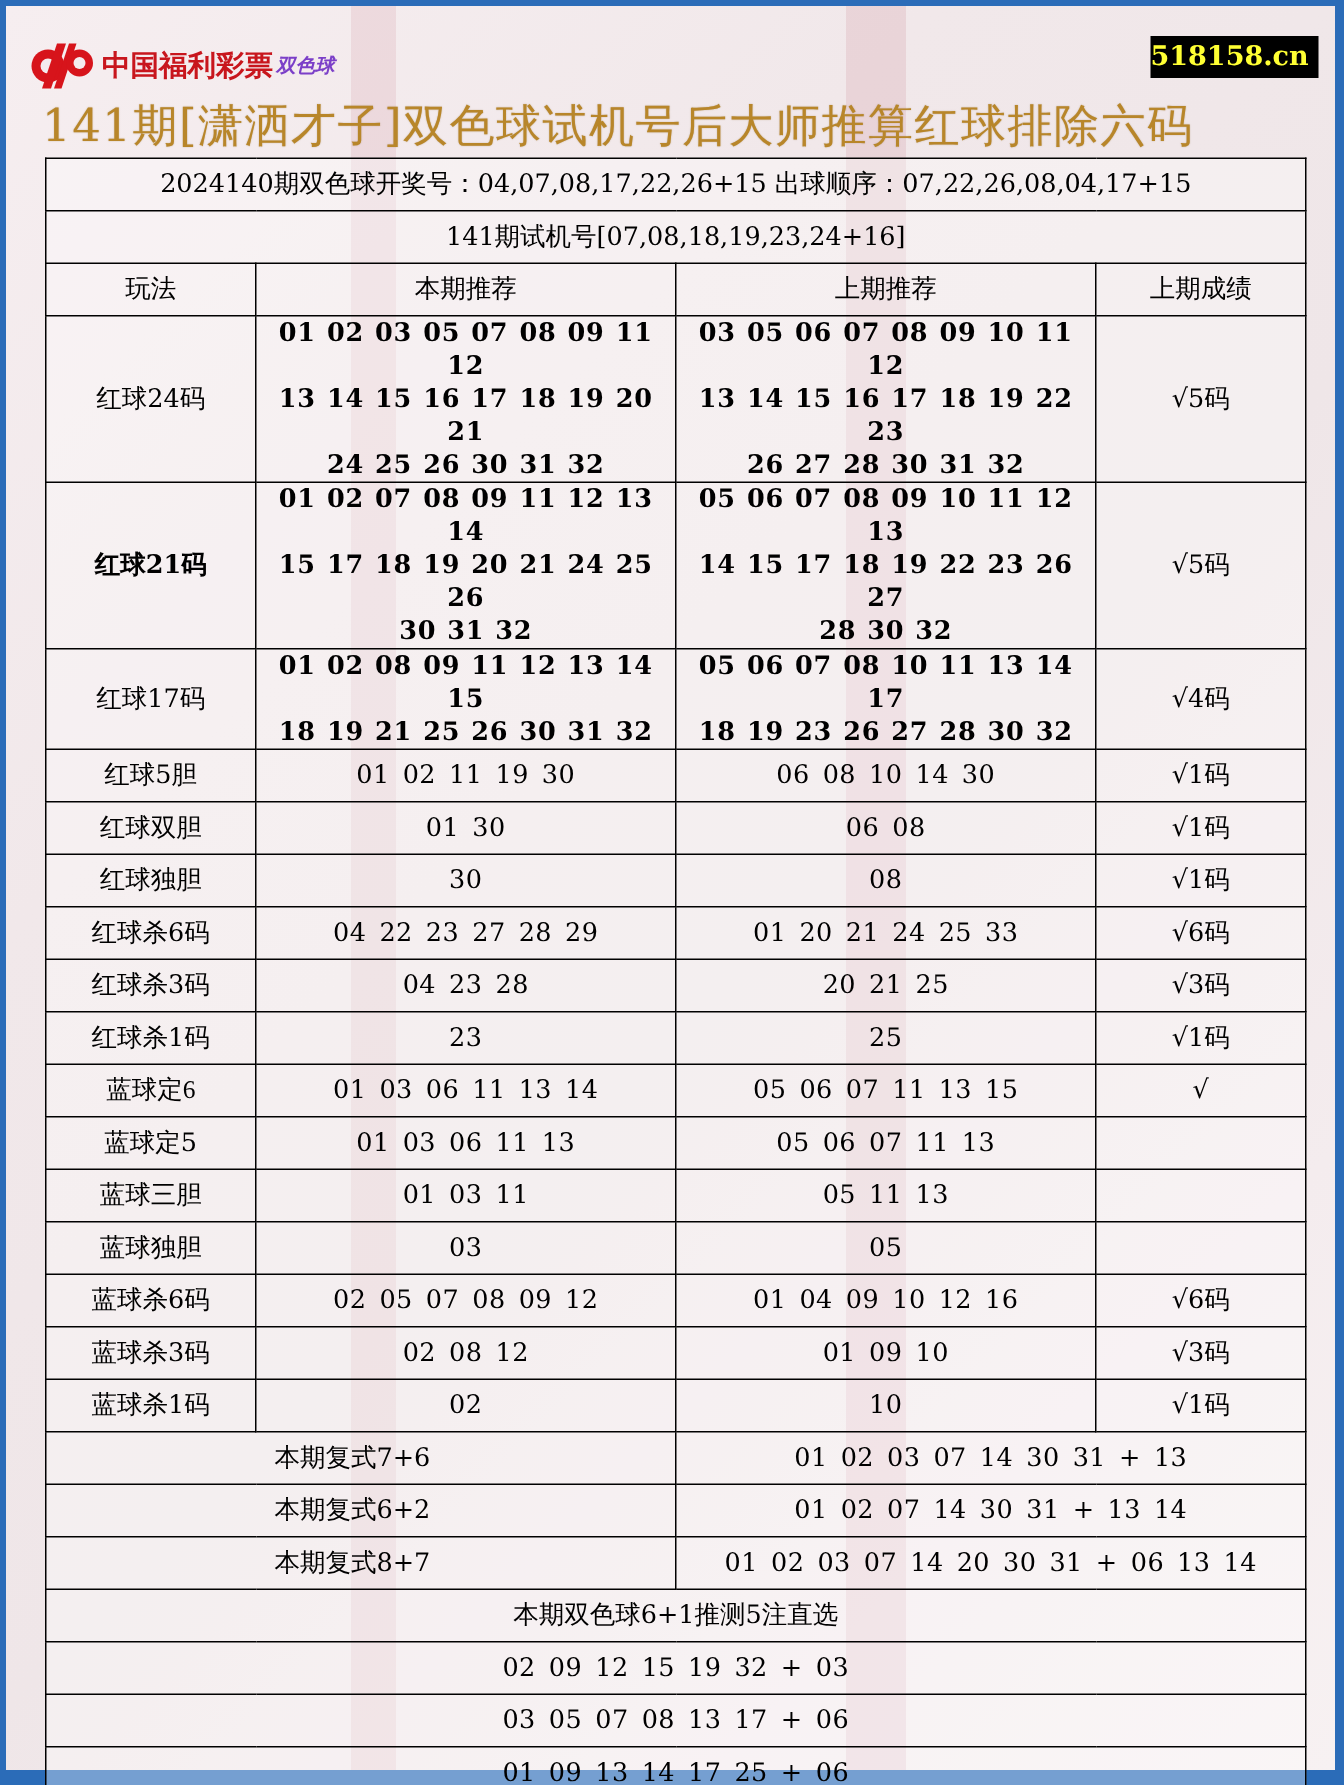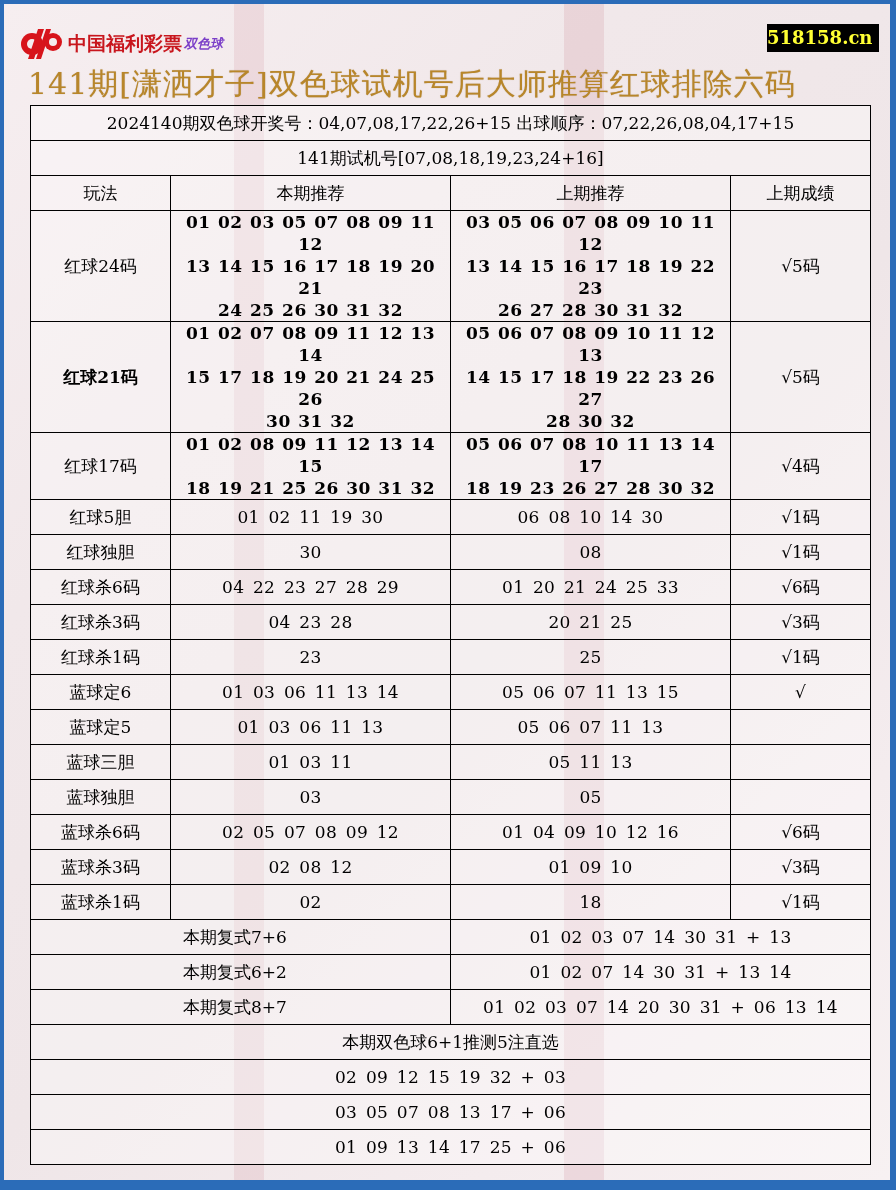--- a/index.html
+++ b/index.html
@@ -134,20 +134,30 @@
         <td class="label" style="height: 34px;">红球5胆</td>
         <td class="num">
           <div>01 02 11 19 30</div>
         </td>
         <td class="num">
           <div>06 08 10 14 30</div>
         </td>
         <td>√1码</td>
       </tr>
       <tr>
+        <td class="label" style="height: 34px;">红球双胆</td>
+        <td class="num">
+          <div>01 30</div>
+        </td>
+        <td class="num">
+          <div>06 08</div>
+        </td>
+        <td>√1码</td>
+      </tr>
+      <tr>
         <td class="label" style="height: 34px;">红球独胆</td>
         <td class="num">
           <div>30</div>
         </td>
         <td class="num">
           <div>08</div>
         </td>
         <td>√1码</td>
       </tr>
       <tr>
@@ -174,21 +184,21 @@
         <td class="label" style="height: 34px;">红球杀1码</td>
         <td class="num">
           <div>23</div>
         </td>
         <td class="num">
           <div>25</div>
         </td>
         <td>√1码</td>
       </tr>
       <tr>
-        <td class="label" style="height: 34px;">蓝球定6</td>
+        <td class="label" style="height: 34px; font-family: Liberation Serif, serif;">蓝球定6</td>
         <td class="num">
           <div>01 03 06 11 13 14</div>
         </td>
         <td class="num">
           <div>05 06 07 11 13 15</div>
         </td>
         <td>√</td>
       </tr>
       <tr>
         <td class="label" style="height: 34px;">蓝球定5</td>
@@ -239,21 +249,21 @@
           <div>01 09 10</div>
         </td>
         <td>√3码</td>
       </tr>
       <tr>
         <td class="label" style="height: 34px;">蓝球杀1码</td>
         <td class="num">
           <div>02</div>
         </td>
         <td class="num">
-          <div>18</div>
+          <div>10</div>
         </td>
         <td>√1码</td>
       </tr>
       <tr>
         <td colspan="2" style="text-align: left; padding-left: 152px;">本期复式7+6</td>
         <td colspan="2" class="num">01 02 03 07 14 30 31 + 13</td>
       </tr>
       <tr>
         <td colspan="2" style="text-align: left; padding-left: 152px;">本期复式6+2</td>
         <td colspan="2" class="num">01 02 07 14 30 31 + 13 14</td>

